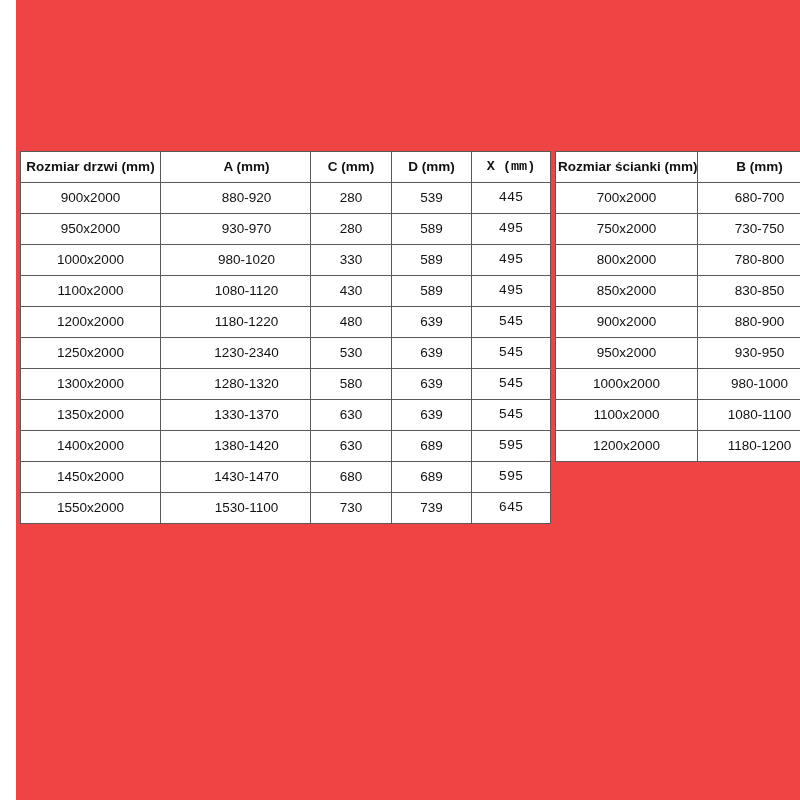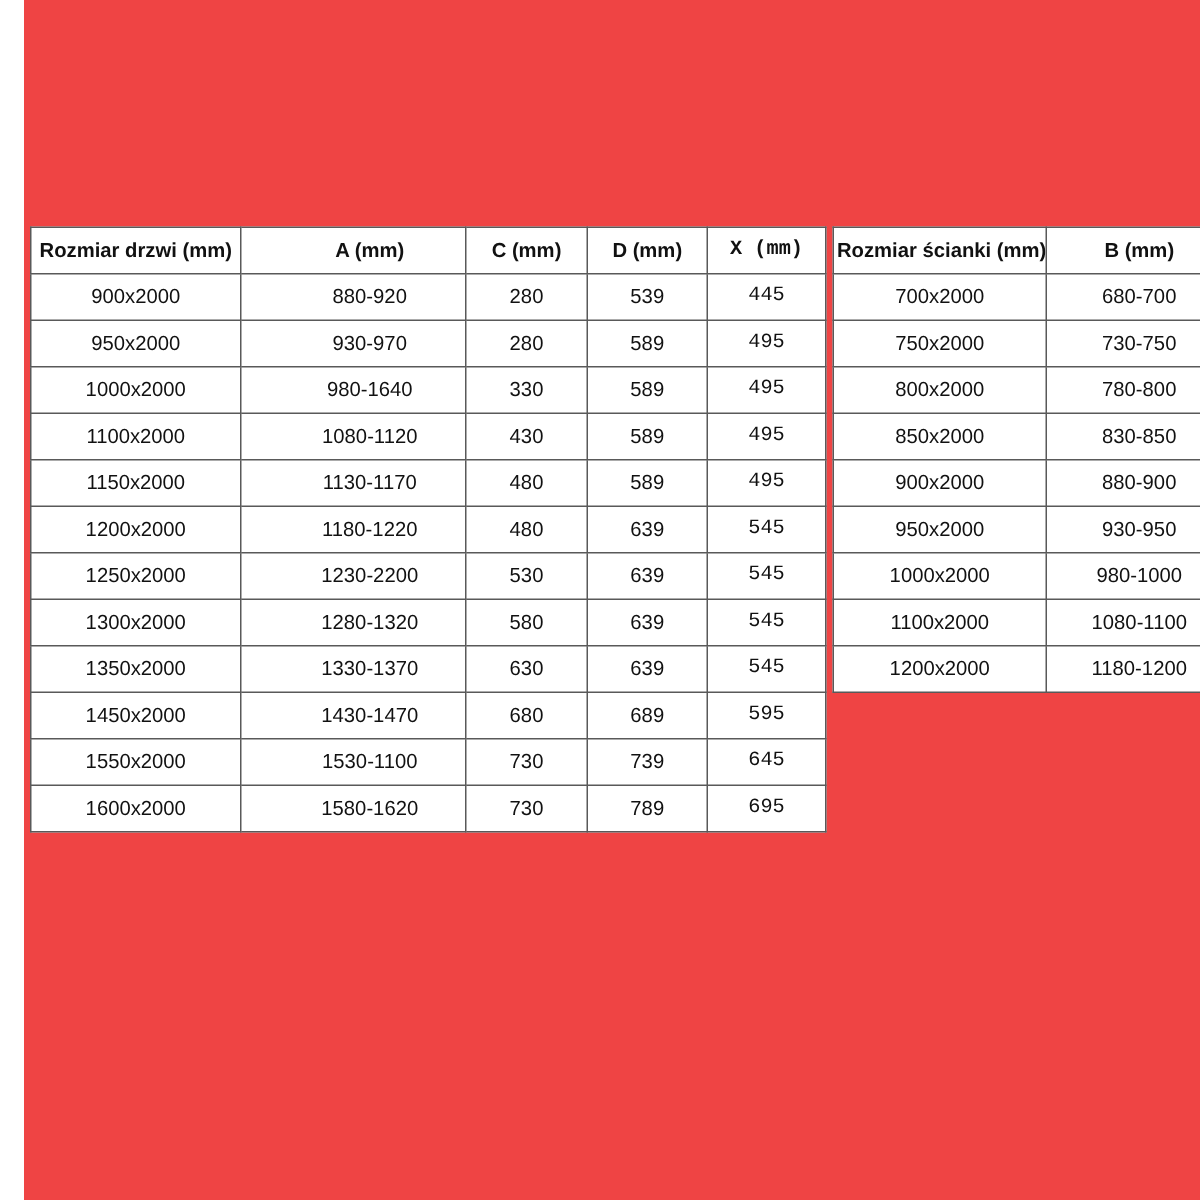--- a/index.html
+++ b/index.html
@@ -83,88 +83,81 @@
         </tr>
         <tr>
           <td>950x2000</td>
           <td>930-970</td>
           <td>280</td>
           <td>589</td>
           <td>495</td>
         </tr>
         <tr>
           <td>1000x2000</td>
-          <td>980-1640</td>
+          <td>980-1020</td>
           <td>330</td>
           <td>589</td>
           <td>495</td>
         </tr>
         <tr>
           <td>1100x2000</td>
           <td>1080-1120</td>
           <td>430</td>
           <td>589</td>
           <td>495</td>
         </tr>
         <tr>
-          <td>1150x2000</td>
-          <td>1130-1170</td>
-          <td>480</td>
-          <td>589</td>
-          <td>495</td>
-        </tr>
-        <tr>
           <td>1200x2000</td>
           <td>1180-1220</td>
           <td>480</td>
           <td>639</td>
           <td>545</td>
         </tr>
         <tr>
           <td>1250x2000</td>
-          <td>1230-2200</td>
+          <td>1230-2340</td>
           <td>530</td>
           <td>639</td>
           <td>545</td>
         </tr>
         <tr>
           <td>1300x2000</td>
           <td>1280-1320</td>
           <td>580</td>
           <td>639</td>
           <td>545</td>
         </tr>
         <tr>
           <td>1350x2000</td>
           <td>1330-1370</td>
           <td>630</td>
           <td>639</td>
           <td>545</td>
+        </tr>
+        <tr>
+          <td>1400x2000</td>
+          <td>1380-1420</td>
+          <td>630</td>
+          <td>689</td>
+          <td>595</td>
         </tr>
         <tr>
           <td>1450x2000</td>
           <td>1430-1470</td>
           <td>680</td>
           <td>689</td>
           <td>595</td>
         </tr>
         <tr>
           <td>1550x2000</td>
           <td>1530-1100</td>
           <td>730</td>
           <td>739</td>
           <td>645</td>
         </tr>
-        <tr>
-          <td>1600x2000</td>
-          <td>1580-1620</td>
-          <td>730</td>
-          <td>789</td>
-          <td>695</td>
-        </tr>
       </tbody>
     </table>
   <table class="spec-table t-walls">
       <thead>
         <tr>
           <th>Rozmiar ścianki (mm)</th>
           <th>B (mm)</th>
         </tr>
       </thead>
       <tbody>

